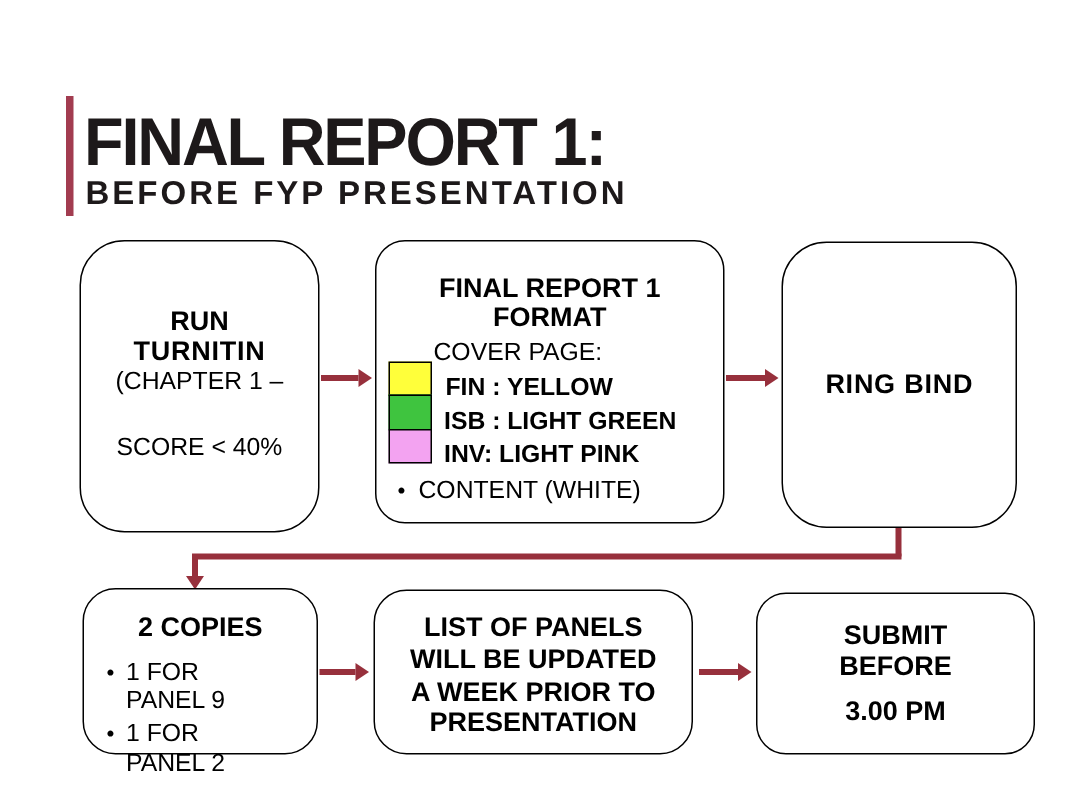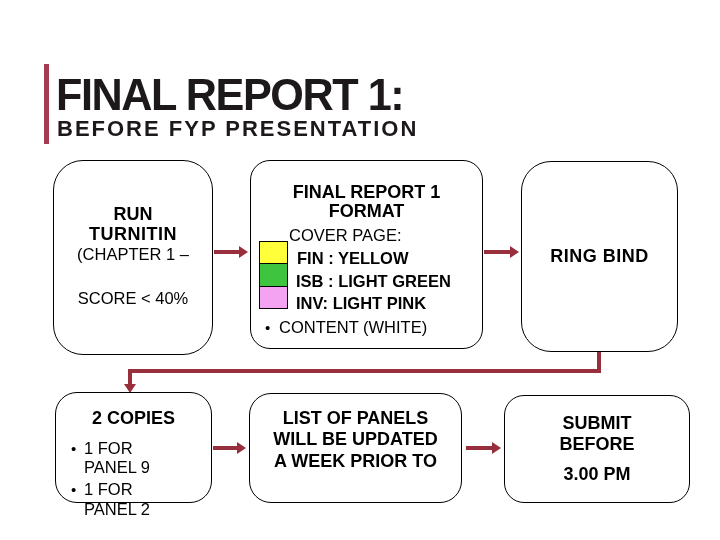--- a/index.html
+++ b/index.html
@@ -115,20 +115,21 @@
     <div class="leftline reg16" style="left:28px;top:108px;">PANEL 2</div>
   </div>
 
   <div class="seg" style="left:213px;top:446px;width:24px;height:4px;"></div>
   <div class="head-right" style="left:237px;top:442px;"></div>
 
   <div class="flow-box r22" id="box5">
     <div class="bline bold18" style="top:15px;">LIST OF PANELS</div>
     <div class="bline bold18" style="top:36px;">WILL BE UPDATED</div>
     <div class="bline bold18" style="top:58px;">A WEEK PRIOR TO</div>
+    <div class="bline bold18" style="top:78px;">PRESENTATION</div>
   </div>
 
   <div class="seg" style="left:466px;top:446px;width:26px;height:4px;"></div>
   <div class="head-right" style="left:492px;top:442px;"></div>
 
   <div class="flow-box r20" id="box6">
     <div class="bline bold18" style="top:18px;">SUBMIT</div>
     <div class="bline bold18" style="top:39px;">BEFORE</div>
     <div class="bline bold18" style="top:69px;">3.00 PM</div>
   </div>

